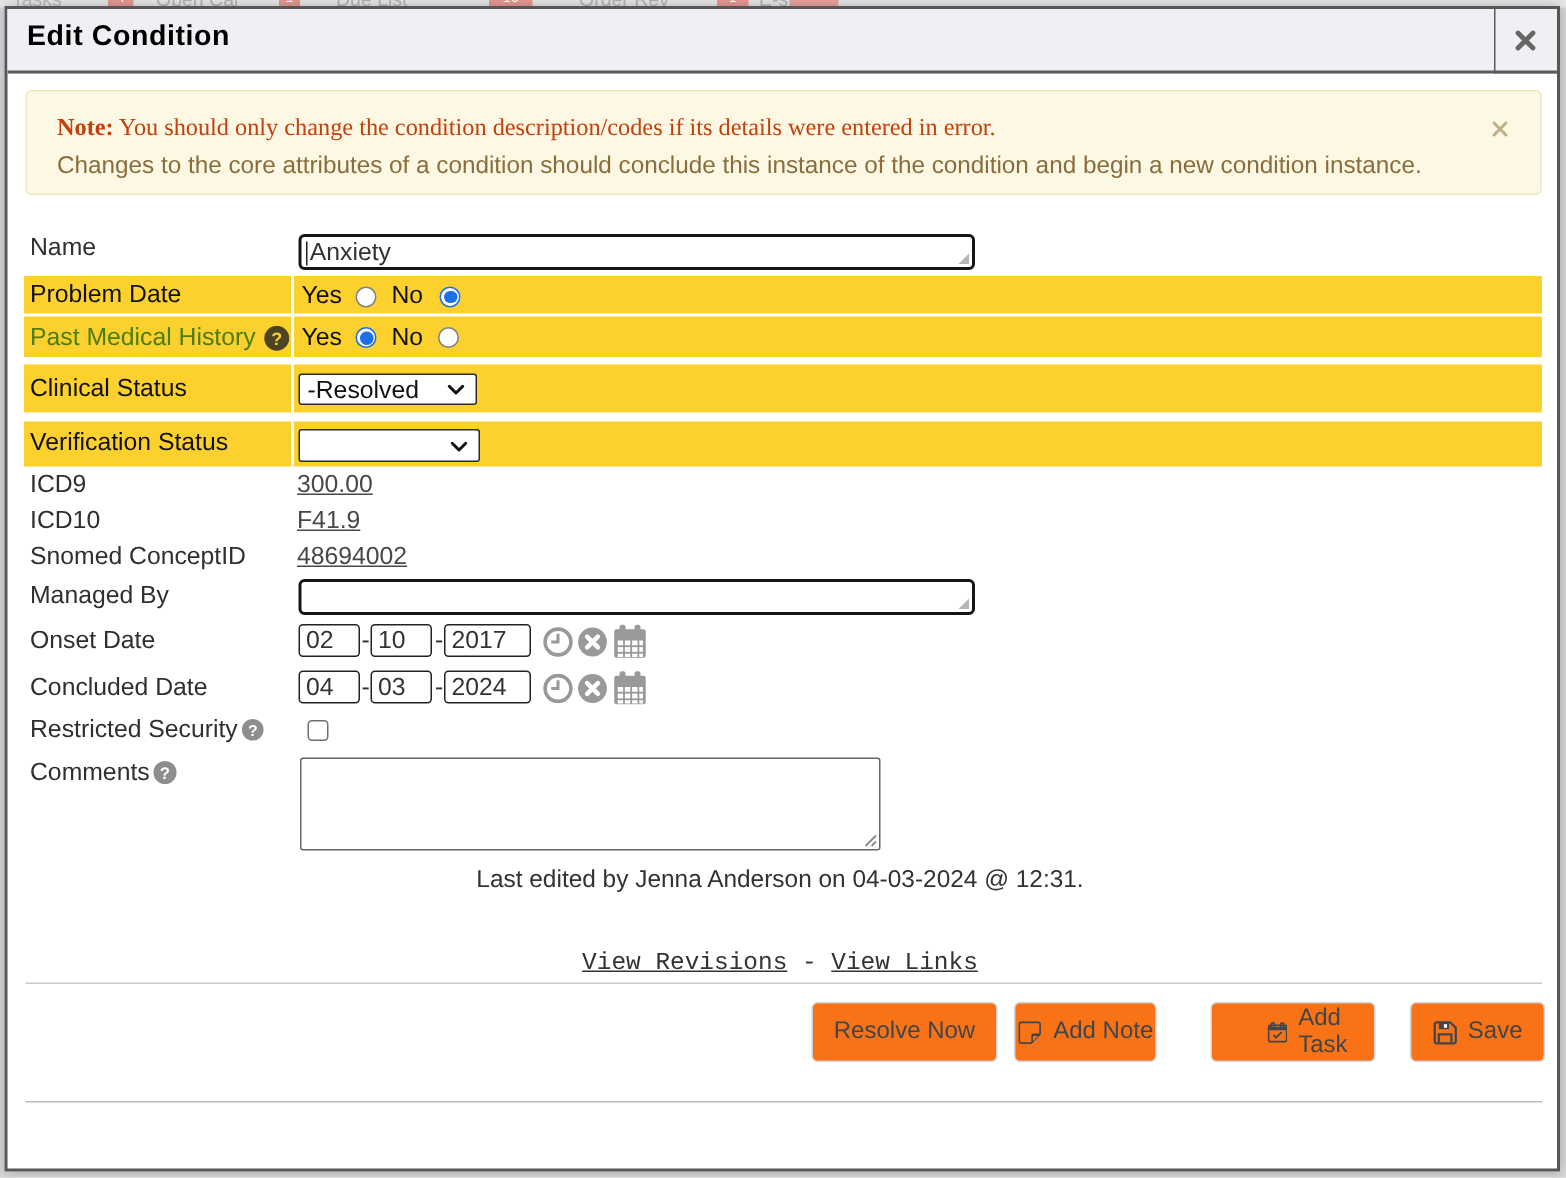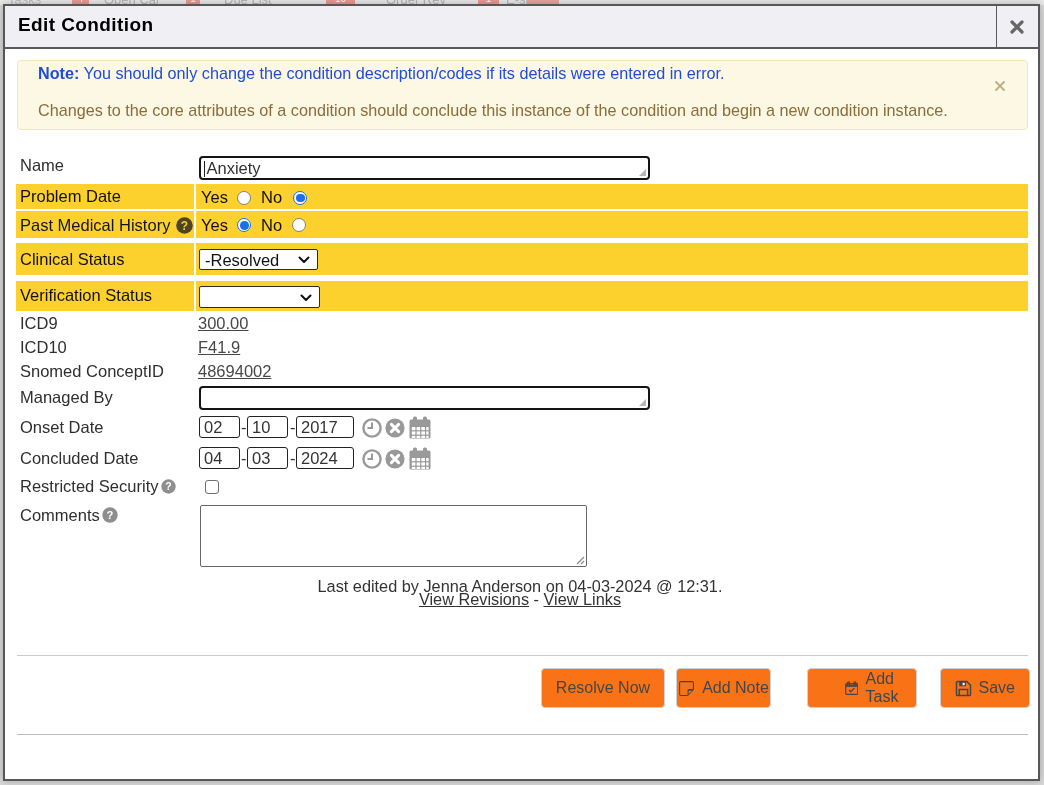--- a/index.html
+++ b/index.html
@@ -50,40 +50,40 @@
   <div class="modal"></div>
   <div class="mhead"></div>
   <div class="mclose"></div>
   <div class="mtitle">Edit Condition</div>
   <svg class="abs" style="left:1009px;top:19px;" width="16" height="16" viewBox="0 0 16 16">
       <path d="M3 3 L13 13 M13 3 L3 13" stroke="#666" stroke-width="3.2" stroke-linecap="round"></path>
     </svg>
 
   
   <div class="note"></div>
-  <div class="abs" style="left:38px;top:64px;font-size:16.2px;color:#1d4ed8;"><b>Note:</b> You should only change the condition description/codes if its details were entered in error.</div>
+  <div class="abs" style="left:38px;top:76px;font-size:16.2px;color:#c2410c;font-family:Liberation Serif, serif;"><b>Note:</b> You should only change the condition description/codes if its details were entered in error.</div>
   <div class="abs" style="left:38px;top:101px;font-size:16.2px;color:#8a6d3b;">Changes to the core attributes of a condition should conclude this instance of the condition and begin a new condition instance.</div>
   <svg class="abs" style="left:994px;top:80px;" width="12" height="12" viewBox="0 0 12 12">
       <path d="M2 2 L10 10 M10 2 L2 10" stroke="#bfb088" stroke-width="2" stroke-linecap="round"></path>
     </svg>
 
   
   <div class="yband" style="left:16px;top:184px;width:178px;height:25px;"></div>
   <div class="yband" style="left:196px;top:184px;width:832px;height:25px;"></div>
   <div class="yband" style="left:16px;top:211px;width:178px;height:27px;"></div>
   <div class="yband" style="left:196px;top:211px;width:832px;height:27px;"></div>
   <div class="yband" style="left:16px;top:243px;width:178px;height:32px;"></div>
   <div class="yband" style="left:196px;top:243px;width:832px;height:32px;"></div>
   <div class="yband" style="left:16px;top:281px;width:178px;height:30px;"></div>
   <div class="yband" style="left:196px;top:281px;width:832px;height:30px;"></div>
 
   
   <div class="lbl" style="left:20px;top:156px;">Name</div>
   <div class="lbl" style="left:20px;top:187px;color:#111;">Problem Date</div>
-  <div class="lbl" style="left:20px;top:215.5px;color:#0f172a;">Past Medical History</div>
+  <div class="lbl" style="left:20px;top:215.5px;color:#4d7c0f;">Past Medical History</div>
   <div class="lbl" style="left:20px;top:250px;color:#111;">Clinical Status</div>
   <div class="lbl" style="left:20px;top:286px;color:#111;">Verification Status</div>
   <div class="lbl" style="left:20px;top:313.5px;">ICD9</div>
   <div class="lbl" style="left:20px;top:337.5px;">ICD10</div>
   <div class="lbl" style="left:20px;top:361.5px;">Snomed ConceptID</div>
   <div class="lbl" style="left:20px;top:388px;">Managed By</div>
   <div class="lbl" style="left:20px;top:418px;">Onset Date</div>
   <div class="lbl" style="left:20px;top:449px;">Concluded Date</div>
   <div class="lbl" style="left:20px;top:477px;">Restricted Security</div>
   <div class="lbl" style="left:20px;top:505.5px;">Comments</div>
@@ -218,21 +218,21 @@
 
   
   <div class="abs" style="left:200px;top:505px;width:387px;height:62px;border:1px solid #666;border-radius:2px;background:#fff;">
     <svg style="position:absolute;right:1px;bottom:1px;" width="10" height="10" viewBox="0 0 10 10">
         <path d="M9 2 L2 9 M9 6 L6 9" stroke="#888" stroke-width="1.2" fill="none"></path>
       </svg>
   </div>
 
   
   <div class="ctext" style="top:577px;">Last edited by Jenna Anderson on 04-03-2024 @ 12:31.</div>
-  <div class="ctext" style="top:590px;"><span style="text-decoration:underline;">View Revisions</span> - <span style="text-decoration:underline;">View Links</span></div>
+  <div class="ctext" style="top:632px;font-family:Liberation Mono, monospace;"><span style="text-decoration:underline;">View Revisions</span> - <span style="text-decoration:underline;">View Links</span></div>
 
   <div class="hr" style="top:655px;border-top:1px solid #cacaca;"></div>
 
   
   <div class="btn" style="left:541px;width:124px;">Resolve Now</div>
   <div class="btn" style="left:676px;width:95px;">
     <svg width="17" height="17" viewBox="0 0 16 16" fill="#40464c">
         <path d="M2.5 1A1.5 1.5 0 0 0 1 2.5v11A1.5 1.5 0 0 0 2.5 15h6.086a1.5 1.5 0 0 0 1.06-.44l4.915-4.914A1.5 1.5 0 0 0 15 8.586V2.5A1.5 1.5 0 0 0 13.5 1zM2 2.5a.5.5 0 0 1 .5-.5h11a.5.5 0 0 1 .5.5v6H10.5A1.5 1.5 0 0 0 9 10.5V14H2.5a.5.5 0 0 1-.5-.5zm8 10.793V10.5a.5.5 0 0 1 .5-.5h2.793z"></path>
       </svg>
     <span>Add Note</span>

